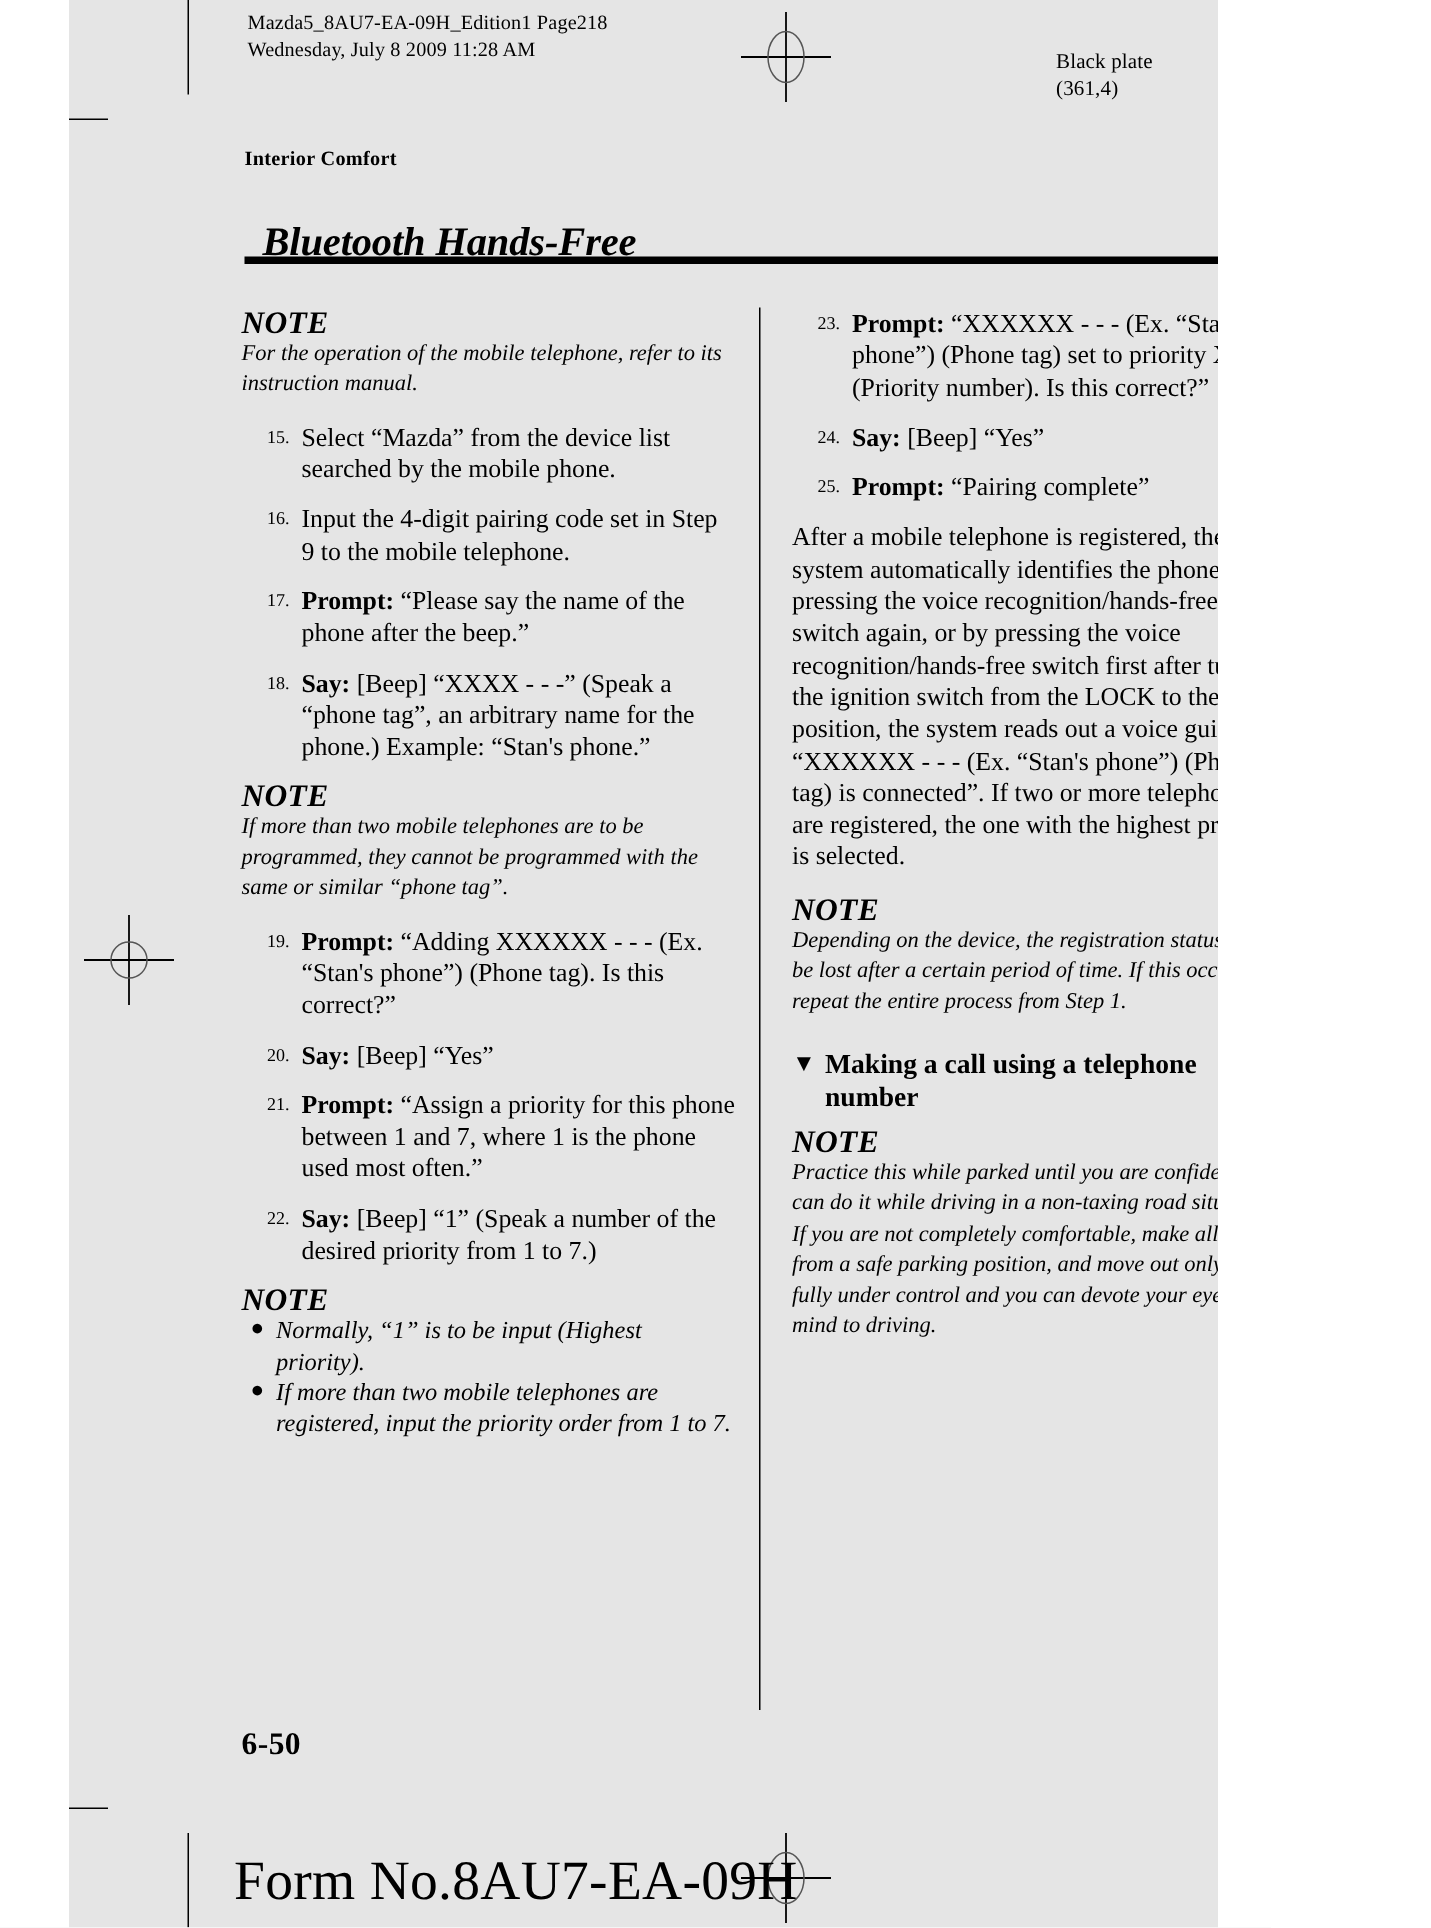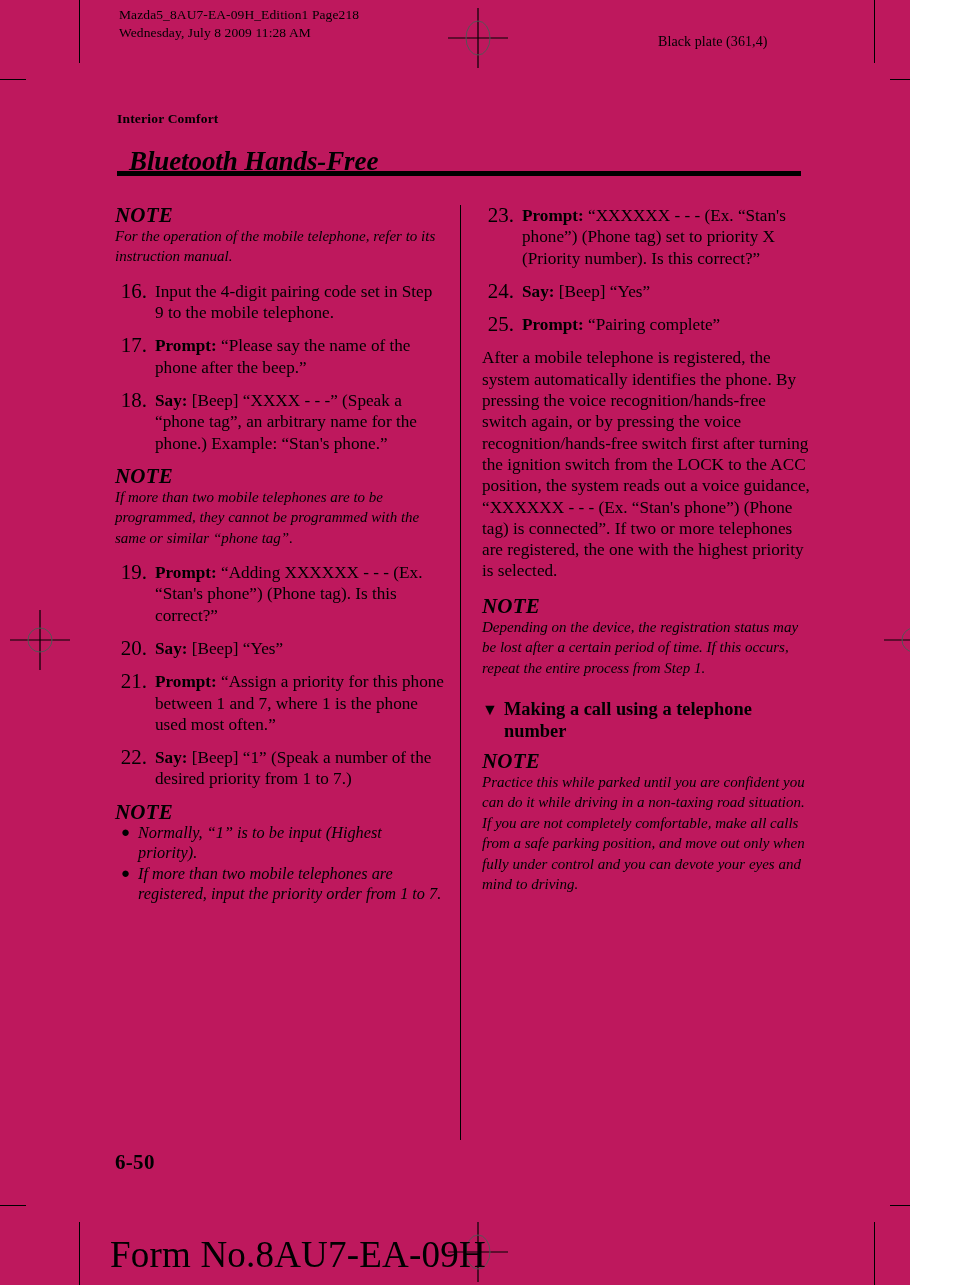--- a/index.html
+++ b/index.html
@@ -7,24 +7,25 @@
     margin: 0;
     padding: 0;
     background: #ffffff;
   }
   body {
     font-family: "Liberation Serif", "DejaVu Serif", serif;
     color: #000000;
   }
   #page {
     position: relative;
-    width: 910px;
+    width: 766px;
     height: 1285px;
     overflow: hidden;
-    background: #be185d;
+    background: #e5e5e5;
+    margin-left: 46px;
   }
 
   
   .crop-v, .crop-h {
     position: absolute;
     background: #000;
   }
   .crop-v { width: 1px; }
   .crop-h { height: 1px; }
 
@@ -45,21 +46,21 @@
     white-space: pre-line;
     letter-spacing: 0.1px;
   }
   .slug-left { left: 119px; top: 6px; }
   .slug-right { left: 658px; top: 33px; font-size: 14px; }
 
   
   .chapter-label {
     position: absolute;
     left: 117px;
-    top: 111px;
+    top: 98px;
     font-family: "Liberation Serif", "DejaVu Serif", serif;
     font-weight: bold;
     font-size: 13.5px;
     letter-spacing: 0.2px;
   }
   .page-title {
     position: absolute;
     left: 129px;
     top: 128px;
     font-family: "Liberation Serif", "DejaVu Serif", serif;
@@ -145,21 +146,21 @@
     margin-bottom: 12px;
     font-size: 17.2px;
     line-height: 21.3px;
   }
   .step .num {
     position: absolute;
     left: 0;
     top: 0;
     width: 32px;
     text-align: right;
-    font-size: 21px;
+    font-size: 12px;
   }
   .step .lead {
     font-weight: bold;
   }
 
   .para {
     margin: 0 0 14px 0;
     font-size: 17.2px;
     line-height: 21.3px;
   }
@@ -255,20 +256,23 @@
   <div class="col-divider"></div>
 
   <div class="col col-left">
 
     <div class="note-block">
       <div class="note-head">NOTE</div>
       <div class="note-body">For the operation of the mobile telephone, refer to its instruction manual.</div>
     </div>
 
     <ol class="steps">
+      <li class="step">
+        <span class="num">15.</span><span class="lead"></span><span>Select “Mazda” from the device list searched by the mobile phone.</span>
+      </li>
       <li class="step">
         <span class="num">16.</span><span class="lead"></span><span>Input the 4-digit pairing code set in Step 9 to the mobile telephone.</span>
       </li>
       <li class="step">
         <span class="num">17.</span><span class="lead">Prompt:</span><span> “Please say the name of the phone after the beep.”</span>
       </li>
       <li class="step">
         <span class="num">18.</span><span class="lead">Say:</span><span> [Beep] “XXXX - - -” (Speak a “phone tag”, an arbitrary name for the phone.) Example: “Stan's phone.”</span>
       </li>
     </ol>

